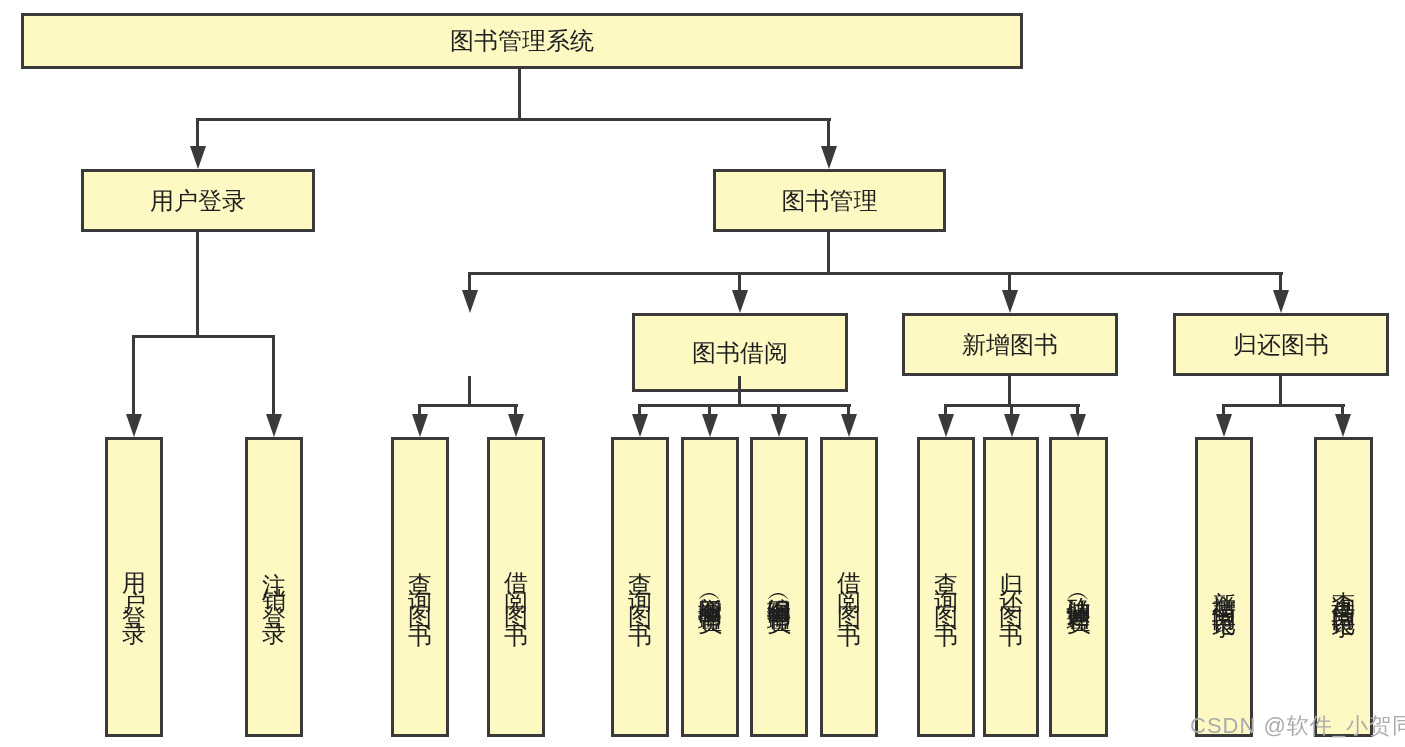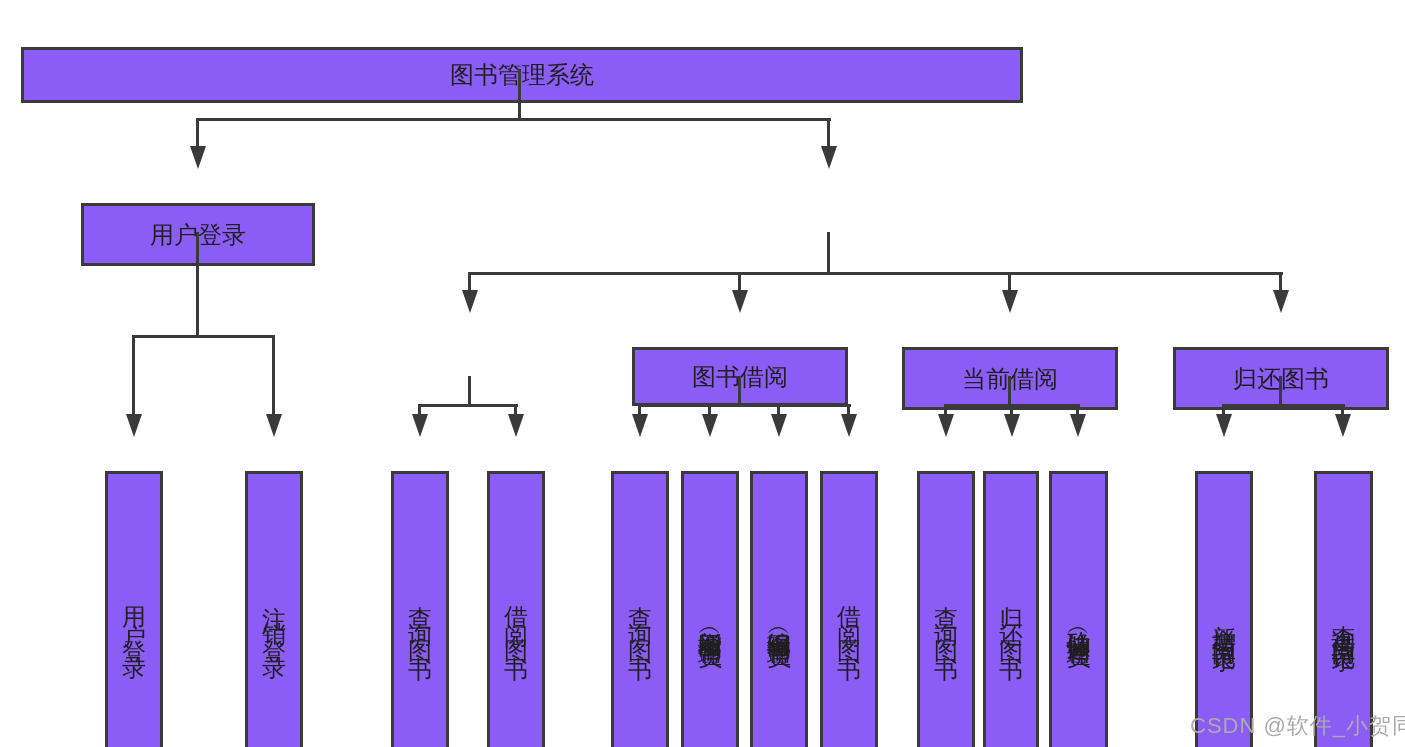--- a/index.html
+++ b/index.html
@@ -4,24 +4,24 @@
 <style>
   :root{
     --line:#3a3a3a; --border:#3a3a3a; --background:#ffffff; --text:#1f1f1f; --watermark:#ababab;
   }
   html,body{margin:0;padding:0;background:#fff;}
   #stage{
     position:relative; width:1405px; height:747px; background:var(--background);
     font-family:"Liberation Sans","DejaVu Sans",sans-serif; color:var(--text); overflow:hidden;
   }
   .box{
-    position:absolute; box-sizing:border-box; background:#8b5cf6;
+    position:absolute; box-sizing:border-box; background:#fef9c3;
     border:3px solid var(--border);
     display:flex; align-items:center; justify-content:center;
-    font-size:24px; line-height:1; white-space:nowrap;margin-top:34px;
+    font-size:24px; line-height:1; white-space:nowrap;
   }
   .leaf{
     writing-mode:vertical-rl; text-orientation:mixed;
   }
   .vtext{display:block;}
   .ls-lg{letter-spacing:17px;}
   .ls-sm{letter-spacing:5px;}
   .ls-xs{letter-spacing:2px;}
   .vl{position:absolute; width:3px; background:var(--line);}
   .hl{position:absolute; height:3px; background:var(--line);}
@@ -34,23 +34,24 @@
   }
 </style>
 </head>
 <body>
 
 <div id="stage">
 
   <div class="box" style="left:21px;top:13px;width:1002px;height:56px">图书管理系统</div>
 
   <div class="box" style="left:81px;top:169px;width:234px;height:63px">用户登录</div>
+  <div class="box" style="left:713px;top:169px;width:233px;height:63px">图书管理</div>
 
-  <div class="box" style="left:632px;top:313px;width:216px;height:59px">图书借阅</div>
-  <div class="box" style="left:902px;top:313px;width:216px;height:63px">当前借阅</div>
+  <div class="box" style="left:632px;top:313px;width:216px;height:79px">图书借阅</div>
+  <div class="box" style="left:902px;top:313px;width:216px;height:63px">新增图书</div>
   <div class="box" style="left:1173px;top:313px;width:216px;height:63px">归还图书</div>
 
   <div class="box leaf" style="left:105px;top:437px;width:58px;height:300px">
     <span class="vtext ls-lg">用户登录</span>
   </div>
   <div class="box leaf" style="left:245px;top:437px;width:58px;height:300px">
     <span class="vtext ls-lg">注销登录</span>
   </div>
 
   <div class="box leaf" style="left:391px;top:437px;width:58px;height:300px">

